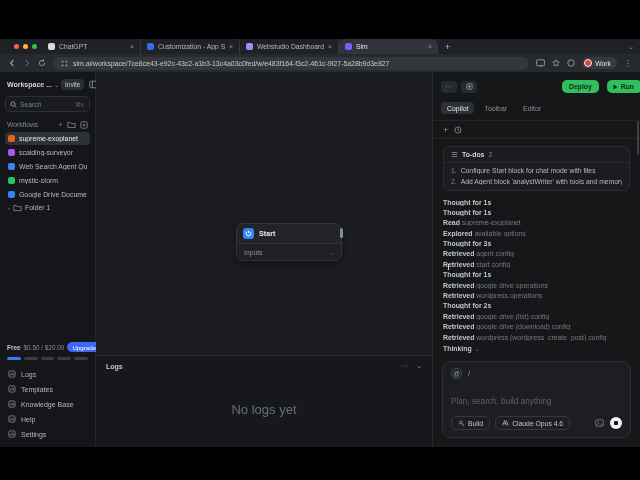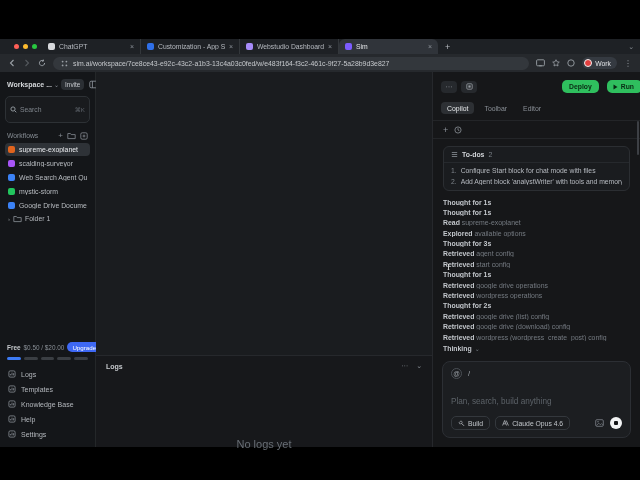--- a/index.html
+++ b/index.html
@@ -40,21 +40,21 @@
 
   
   .sidebar { width:96px; flex:none; background:#141619; border-right:1px solid #242729;
     display:flex; flex-direction:column; padding:7px 5px 6px 5px; }
   .ws-row { display:flex; align-items:center; gap:2px; padding:0 2px; }
   .ws-label { color:#d4d7da; font-size:7px; font-weight:bold; white-space:nowrap; }
   .ws-chev { color:#8a9097; font-size:6px; }
   .invite { margin-left:auto; background:#2b2f34; color:#c9ccd1; font-size:6.4px;
     border-radius:4px; padding:2px 4px; }
   .panel-toggle { color:#8a9097; margin-left:3px; display:flex; }
-  .search { margin-top:6px; height:27px; border:1px solid #2d3135; background:#191b1e; border-radius:5px;
+  .search { margin-top:6px; height:16px; border:1px solid #2d3135; background:#191b1e; border-radius:5px;
     display:flex; align-items:center; padding:0 4px; gap:3px; }
   .search input { flex:1; min-width:0; background:transparent; border:none; outline:none;
     color:#c9ccd1; font-size:6.8px; font-family:inherit; }
   .search input::placeholder { color:#7d838a; }
   .kbd { color:#5d636a; font-size:6.2px; }
   .wf-head { margin-top:8px; display:flex; align-items:center; padding:0 2px; color:#868c93; }
   .wf-head .lbl { font-size:6.8px; }
   .wf-head .ics { margin-left:auto; display:flex; gap:4px; align-items:center; }
   .wf-list { margin-top:3px; display:flex; flex-direction:column; gap:1px; }
   .wf-item { height:13px; display:flex; align-items:center; gap:4px; padding:0 3px; border-radius:4px; }
@@ -94,21 +94,21 @@
   .sn-row { height:16px; display:flex; align-items:center; padding:0 7px; background:#1e2023;
     border-radius:0 0 6px 6px; }
   .sn-row .lbl { color:#8a9097; font-size:6.8px; }
   .sn-row .chev { margin-left:auto; color:#6a7077; font-size:6px; }
 
   .logs-panel { position:absolute; left:0; right:0; bottom:0; height:92px; background:#17181b;
     border-top:1px solid #26282c; padding:6px 10px; }
   .lp-head { display:flex; align-items:center; }
   .lp-title { color:#c6c9cd; font-size:7px; font-weight:bold; }
   .lp-ics { margin-left:auto; display:flex; gap:8px; color:#8a9097; font-size:7px; align-items:center; }
-  .lp-empty { position:absolute; left:0; right:0; top:46px; text-align:center; color:#686e75; font-size:11px;margin-top:36px; }
+  .lp-empty { position:absolute; left:0; right:0; top:46px; text-align:center; color:#686e75; font-size:13px; }
 
   
   .right { width:208px; flex:none; background:#161719; border-left:1px solid #26282c;
     display:flex; flex-direction:column; position:relative; overflow:hidden; }
   .r-top { display:flex; align-items:center; padding:8px 0 0 8px; gap:4px; }
   .sqbtn { height:12px; min-width:16px; background:#26292d; border-radius:4px; color:#9aa0a6;
     font-size:7px; display:flex; align-items:center; justify-content:center; padding:0 3px; }
   .deploy { margin-left:auto; background:#2fbf5e; color:#0a2b14; font-size:6.8px; font-weight:bold;
     border-radius:5px; padding:3px 7px; }
   .run { background:#2fbf5e; color:#0a2b14; font-size:6.8px; font-weight:bold;
@@ -390,20 +390,37 @@
                 <rect x="0.9" y="0.9" width="6.2" height="6.2" rx="1.3" stroke="currentColor" stroke-width="0.8" fill="none"></rect>
                 <path d="M2.4 5.4 L2.4 4 M4 5.4 L4 2.6 M5.6 5.4 L5.6 3.2" stroke="currentColor" stroke-width="0.8"></path>
               </svg>
             </span>
             <span class="ml">Settings</span>
           </div>
         </div>
     </div>
 
     <div class="canvas">
+      <div class="start-node">
+        <div class="sn-head">
+          <span class="sn-icon">
+            <svg width="7" height="7" viewBox="0 0 7 7">
+                <path d="M3.5 0.8 L3.5 3.2" stroke="#fff" stroke-width="1"></path>
+                <path d="M2 1.6 A2.4 2.4 0 1 0 5 1.6" stroke="#fff" stroke-width="1" fill="none"></path>
+              </svg>
+          </span>
+          <span class="sn-title">Start</span>
+          <span class="sn-port"></span>
+        </div>
+        <div class="sn-div"></div>
+        <div class="sn-row">
+          <span class="lbl">Inputs</span>
+          <span class="chev">⌄</span>
+        </div>
+      </div>
 
       <div class="logs-panel">
         <div class="lp-head">
           <span class="lp-title">Logs</span>
           <span class="lp-ics">
             <span>⋯</span>
             <span>⌄</span>
           </span>
         </div>
         <div class="lp-empty">No logs yet</div>

